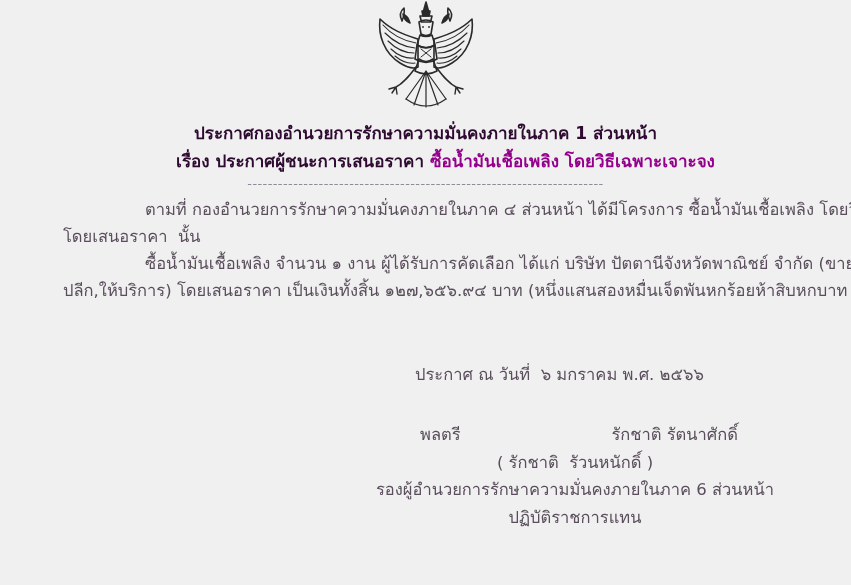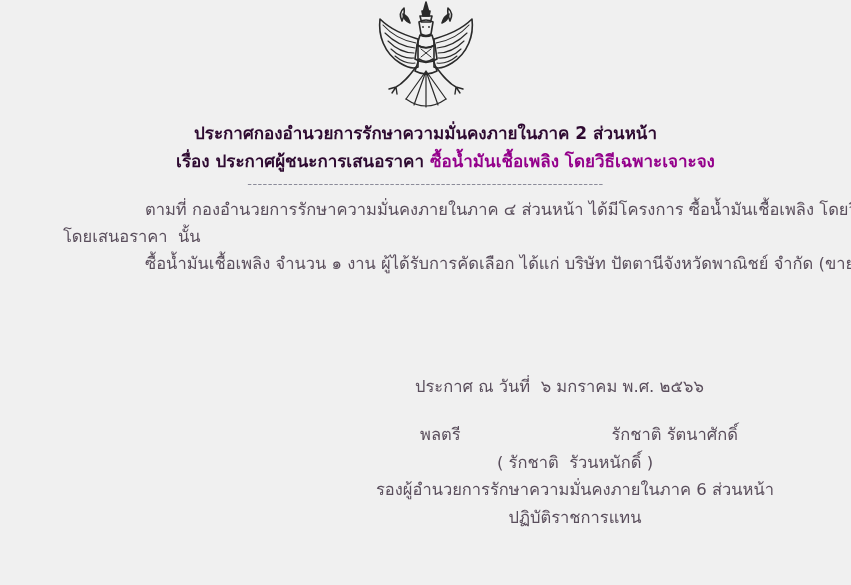--- a/index.html
+++ b/index.html
@@ -66,21 +66,20 @@
   }
   .line { white-space: pre; height: 27px; overflow: visible; }
   .line.indent { text-indent: 82px; }
   .date-line {
     position: absolute;
     top: 361px;
     left: 415px;
     font-size: 16.5px;
     line-height: 27px;
     white-space: pre;
-    margin-top: 12px;
   }
   .sig {
     position: absolute;
     top: 421px;
     left: 350px;
     width: 450px;
     text-align: center;
     font-size: 16.5px;
     line-height: 27.5px;
   }
@@ -139,29 +138,30 @@
 
         <path d="M60 70 L60 106 M60 70 L48 104 M60 70 L72 104 M60 70 L40 98 M60 70 L80 98" stroke-width="1.2"></path>
         <path d="M40 98 Q60 112 80 98" stroke-width="1.2"></path>
 
         <path d="M50 66 C44 74 38 82 30 86 M30 86 l-7 2 M30 86 l-4 6 M30 86 l1 7" stroke-width="1.4"></path>
         <path d="M70 66 C76 74 82 82 90 86 M90 86 l7 2 M90 86 l4 6 M90 86 l-1 7" stroke-width="1.4"></path>
       </g>
     </svg>
   </div>
 
-  <div class="title1">ประกาศกองอำนวยการรักษาความมั่นคงภายในภาค 2 ส่วนหน้า</div>
+  <div class="title1">ประกาศกองอำนวยการรักษาความมั่นคงภายในภาค 1 ส่วนหน้า</div>
   <div class="title2"><span>เรื่อง ประกาศผู้ชนะการเสนอราคา </span><span class="hl">ซื้อน้ำมันเชื้อเพลิง โดยวิธีเฉพาะเจาะจง</span></div>
 
   <div class="divider">----------------------------------------------------------------------</div>
 
   <div class="bodytext">
     <div class="line indent">ตามที่ กองอำนวยการรักษาความมั่นคงภายในภาค ๔ ส่วนหน้า ได้มีโครงการ ซื้อน้ำมันเชื้อเพลิง โดยวิธี</div>
     <div class="line">โดยเสนอราคา  นั้น</div>
     <div class="line indent">ซื้อน้ำมันเชื้อเพลิง จำนวน ๑ งาน ผู้ได้รับการคัดเลือก ได้แก่ บริษัท ปัตตานีจังหวัดพาณิชย์ จำกัด (ขาย</div>
+    <div class="line">ปลีก,ให้บริการ) โดยเสนอราคา เป็นเงินทั้งสิ้น ๑๒๗,๖๕๖.๙๔ บาท (หนึ่งแสนสองหมื่นเจ็ดพันหกร้อยห้าสิบหกบาท</div>
   </div>
 
   <div class="date-line">ประกาศ ณ วันที่  ๖ มกราคม พ.ศ. ๒๕๖๖</div>
 
   <div class="sig">
     <div class="sig-rank-row">
       <span>พลตรี</span>
       <span>รักชาติ รัตนาศักดิ์</span>
     </div>
     <div class="sline">( รักชาติ  รัวนหนักดิ์ )</div>

